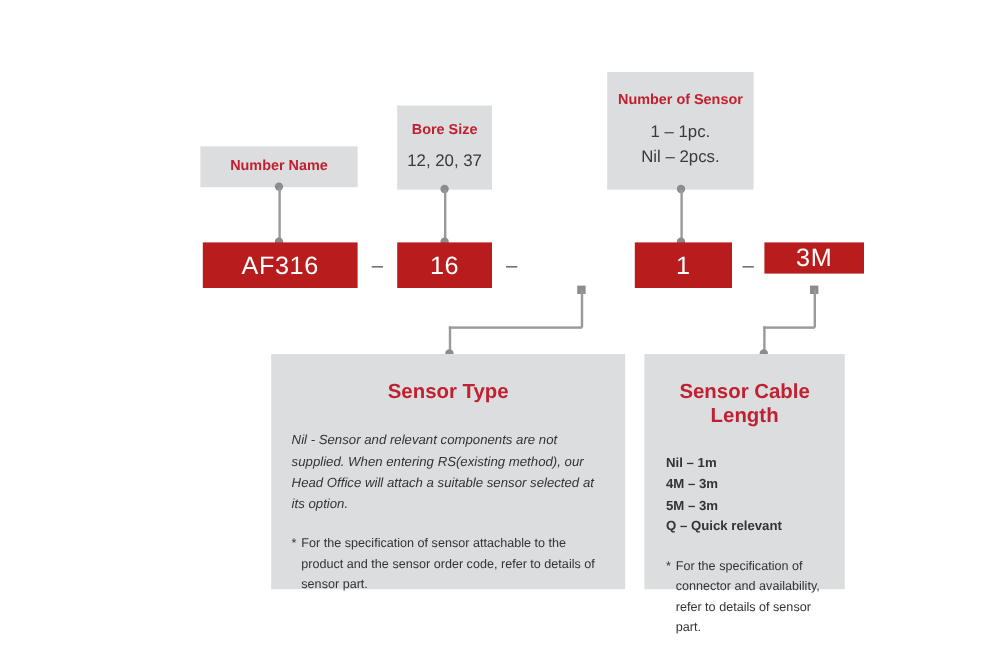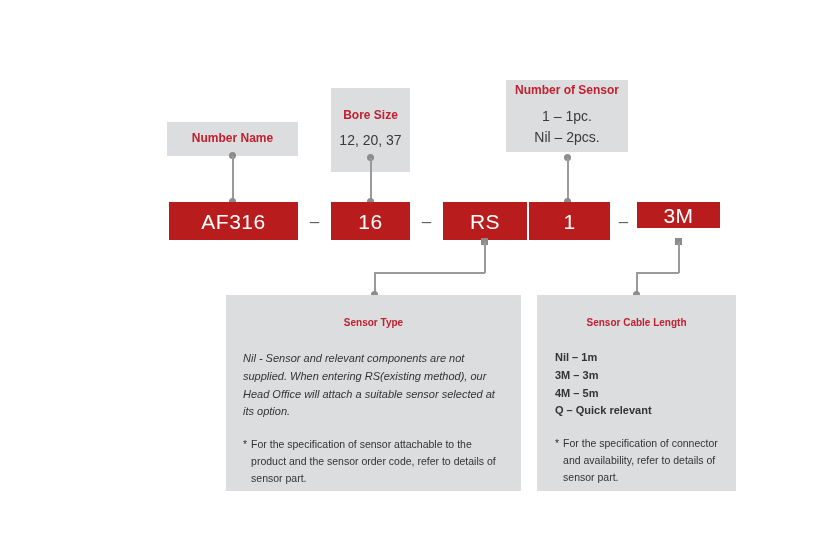--- a/index.html
+++ b/index.html
@@ -67,21 +67,21 @@
   .grey-sub {
     color: #3a3a3a;
     font-size: 14px;
     text-align: center;
     line-height: 1.55;
     margin-top: 7px;
   }
   .grey-title-lg {
     color: #c0202f;
     font-weight: bold;
-    font-size: 10px;
+    font-size: 17px;
     text-align: center;
   }
   .body-text {
     color: #333333;
     font-size: 11px;
     line-height: 1.62;
   }
   .note-text {
     color: #333333;
     font-size: 10.5px;
@@ -116,50 +116,49 @@
 <div id="diagram">
 
   <div class="abs grey-box grey-small" style="left:167px; top:122px; width:131px; height:34px;">
     <div class="grey-title">Number Name</div>
   </div>
 
   <div class="abs dot" style="left:229px; top:152px;"></div>
   <div class="abs vline" style="left:232px; top:156px; height:46px;"></div>
   <div class="abs dot" style="left:229px; top:198px;"></div>
 
-  <div class="abs grey-box grey-small" style="left:331px; top:88px; width:79px; height:84px;">
+  <div class="abs grey-box grey-small" style="left:331px; top:88px; width:79px; height:70px;">
     <div class="grey-title">Bore Size</div>
     <div class="grey-sub">12, 20, 37</div>
   </div>
 
   <div class="abs dot" style="left:367px; top:154px;"></div>
   <div class="abs vline" style="left:370px; top:158px; height:44px;"></div>
   <div class="abs dot" style="left:367px; top:198px;"></div>
 
-  <div class="abs grey-box grey-small" style="left:506px; top:60px; width:122px; height:72px;margin-top:20px;">
+  <div class="abs grey-box grey-small" style="left:506px; top:60px; width:122px; height:98px;">
     <div class="grey-title">Number of Sensor</div>
     <div class="grey-sub">
       <div>1 – 1pc.</div>
       <div>Nil – 2pcs.</div>
     </div>
   </div>
 
   <div class="abs dot" style="left:564px; top:154px;"></div>
   <div class="abs vline" style="left:567px; top:158px; height:44px;"></div>
   <div class="abs dot" style="left:564px; top:198px;"></div>
 
   <div class="abs code-box" style="left:169px; top:202px; width:129px; height:38px;">AF316</div>
 
   <div class="abs dash" style="left:298px; top:202px; width:33px; height:38px;">–</div>
 
   <div class="abs code-box" style="left:331px; top:202px; width:79px; height:38px;">16</div>
 
   <div class="abs dash" style="left:410px; top:202px; width:33px; height:38px;">–</div>
 
-  <div class="abs code-box" style="left:443px; top:202px; width:84px; height:38px;">RS</div>
 
   <div class="abs code-box" style="left:529px; top:202px; width:81px; height:38px;">1</div>
 
   <div class="abs dash" style="left:610px; top:202px; width:27px; height:38px;">–</div>
 
   <div class="abs code-box" style="left:637px; top:202px; width:83px; height:26px;">3M</div>
 
   <div class="abs dot-sq" style="left:481px; top:238px;"></div>
   <div class="abs vline" style="left:484px; top:242px; height:31px;"></div>
   <div class="abs hline" style="left:374px; top:272px; width:111px;"></div>
@@ -174,26 +173,26 @@
 
   <div class="abs grey-box" style="left:226px; top:295px; width:295px; height:196px;">
     <div style="margin-top:22px;" class="grey-title-lg">Sensor Type</div>
     <div class="body-text" style="margin:22px 16px 0 17px;font-style:italic;">Nil - Sensor and relevant components are not supplied. When entering RS(existing method), our Head Office will attach a suitable sensor selected at its option.</div>
     <div class="note-text" style="margin:15px 16px 0 17px; display:flex;">
       <span style="margin-right:4px;">*</span>
       <span>For the specification of sensor attachable to the product and the sensor order code, refer to details of sensor part.</span>
     </div>
   </div>
 
-  <div class="abs grey-box" style="left:537px; top:295px; width:199px; height:196px;">
+  <div class="abs grey-box" style="left:537px; top:295px; width:167px; height:196px;">
     <div style="margin-top:22px;" class="grey-title-lg">Sensor Cable Length</div>
     <div class="body-text" style="margin:21px 14px 0 18px;">
       <div class="opt-line">Nil – 1m</div>
-      <div class="opt-line">3M – 3m</div>
-      <div class="opt-line">4M – 5m</div>
+      <div class="opt-line">4M – 3m</div>
+      <div class="opt-line">5M – 3m</div>
       <div class="opt-line">Q – Quick relevant</div>
     </div>
     <div class="note-text" style="margin:15px 12px 0 18px; display:flex;">
       <span style="margin-right:4px;">*</span>
       <span>For the specification of connector and availability, refer to details of sensor part.</span>
     </div>
   </div>
 
 </div>
 

